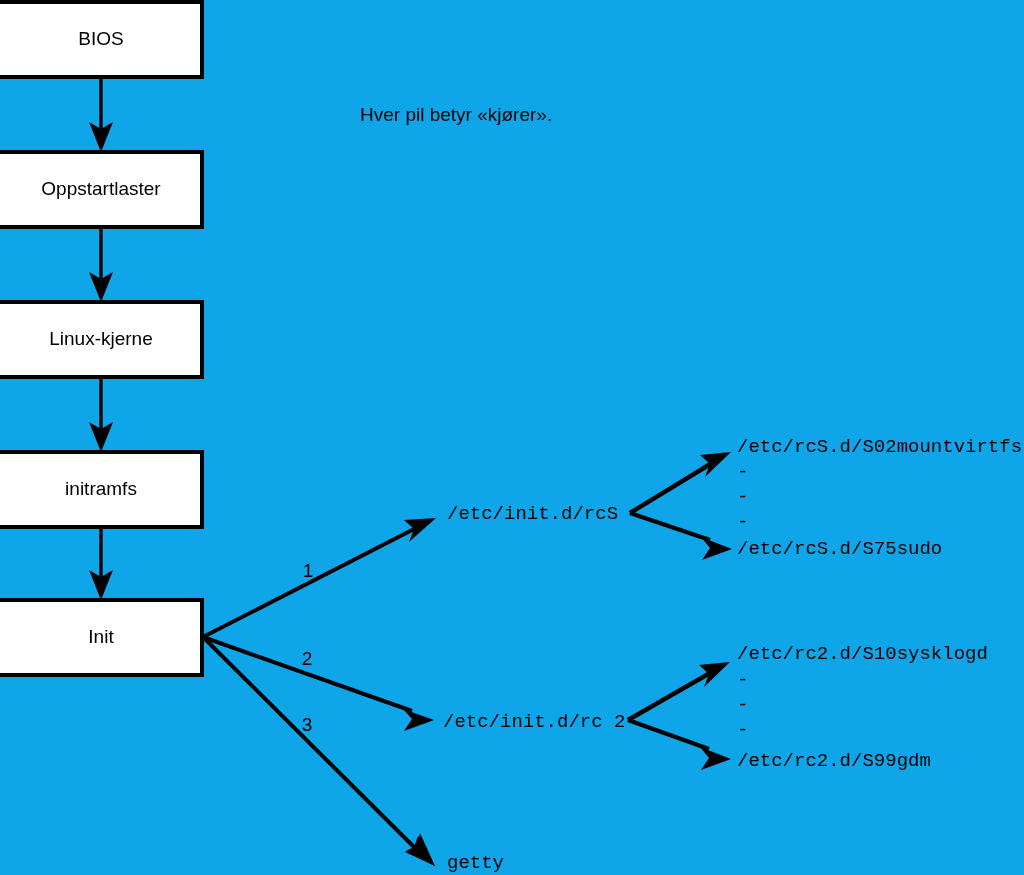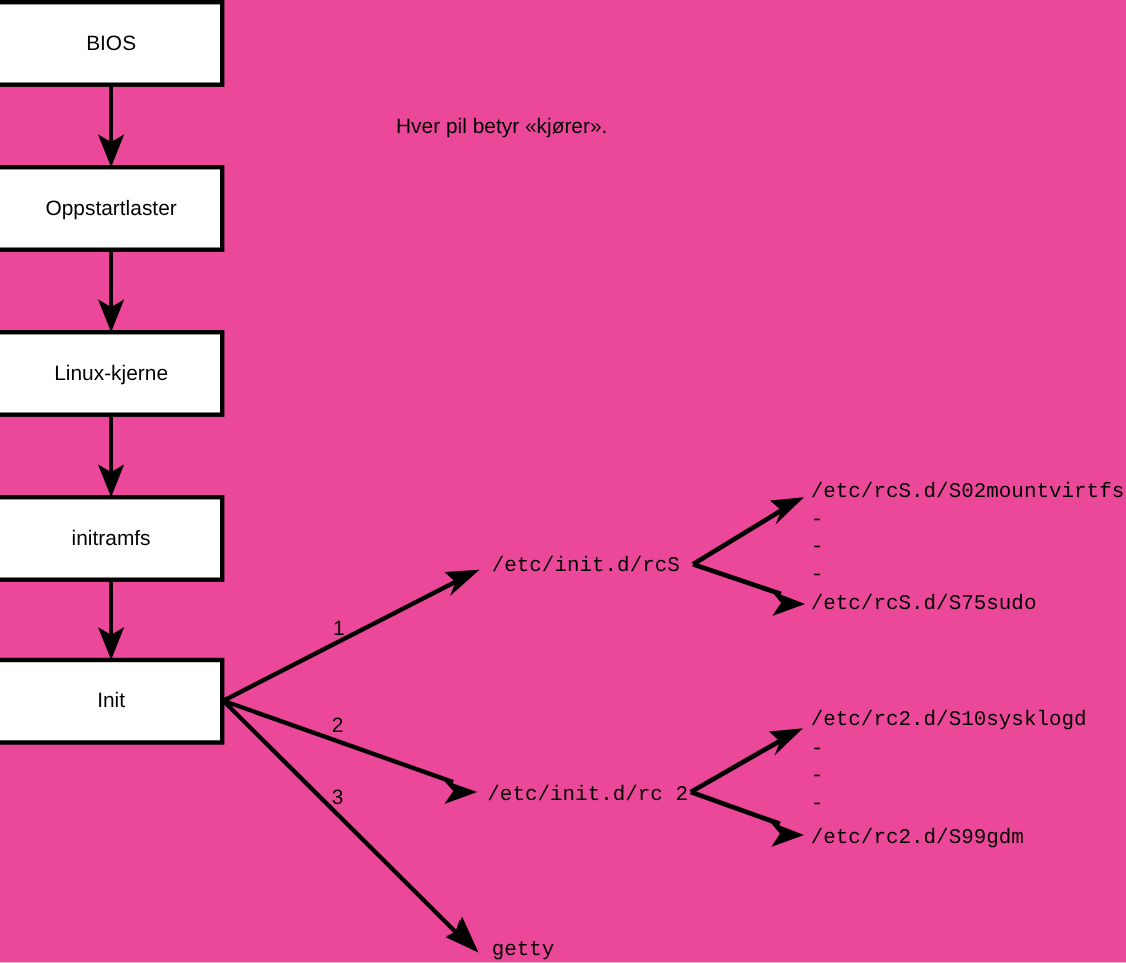--- a/index.html
+++ b/index.html
@@ -10,21 +10,21 @@
   body {
     width: 1024px;
     height: 875px;
     font-family: "Liberation Sans", sans-serif;
     overflow: hidden;
   }
   #diagram-root {
     position: relative;
     width: 1024px;
     height: 875px;
-    background: #ec4899;
+    background: #0ea5e9;
   }
   svg#boot-diagram {
     display: block;
     width: 1024px;
     height: 875px;
   }
   .box-rect {
     fill: #ffffff;
     stroke: #000000;
     stroke-width: 4;

